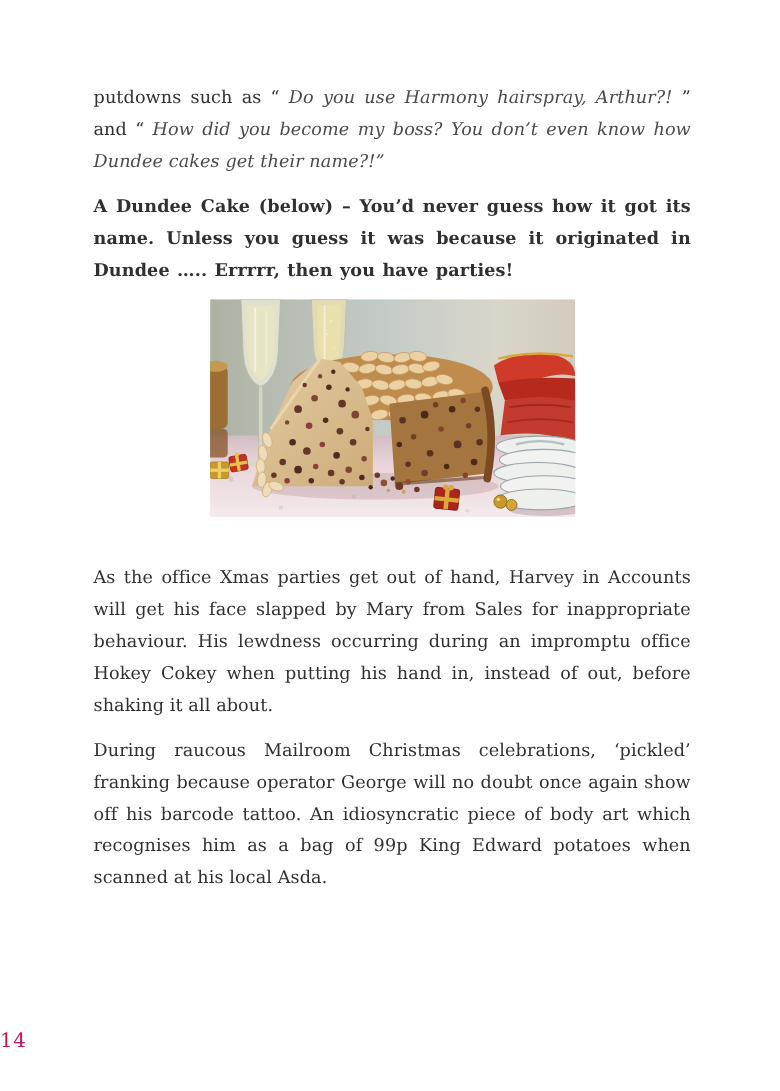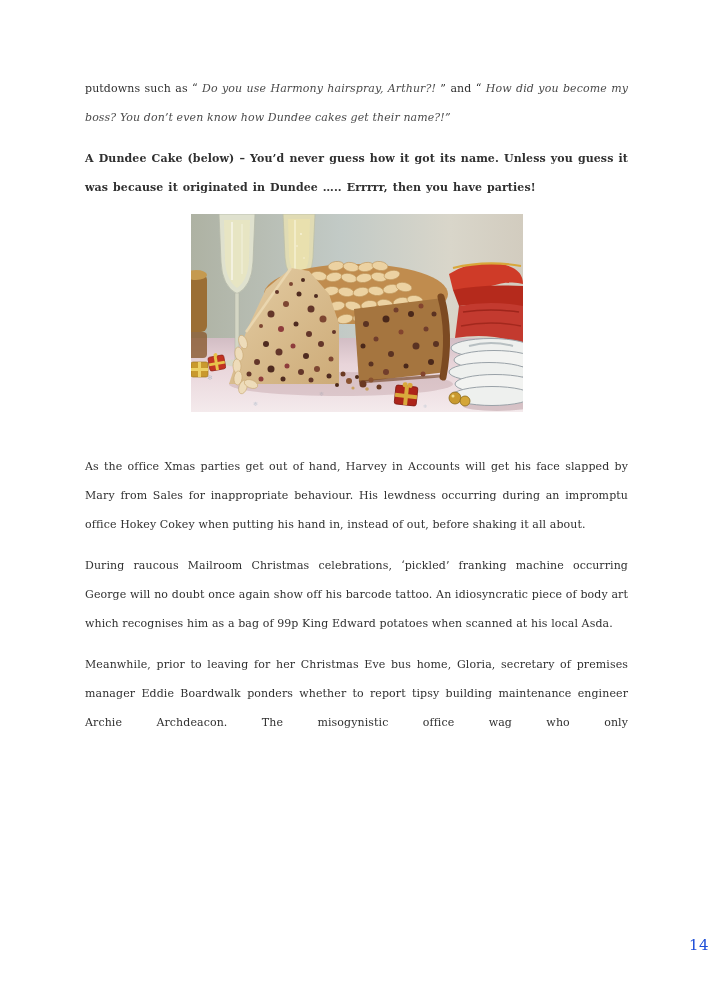--- a/index.html
+++ b/index.html
@@ -10,42 +10,42 @@
     height: 992px;
     background: #ffffff;
     overflow: hidden;
     font-family: "DejaVu Serif", "Liberation Serif", serif;
   }
   .content {
     padding: 74px 81px 0 85px;
   }
   .content p {
     margin: 0 0 12px 0;
-    font-size: 11px;
+    font-size: 16px;
     line-height: 29px;
     color: #303030;
     text-align: justify;
     letter-spacing: 0.1px;
   }
   .bold-par { font-weight: bold; word-spacing: 1px; }
   .italic-run { font-style: italic; color: #4a4a4a; }
   .justify-last { text-align-last: justify; }
   figure.photo {
     width: 332px;
     margin: 10px auto 40px auto;
     padding: 0;
   }
   figure.photo svg { display: block; }
   .page-number {
     position: absolute;
     left: 0; right: 0;
     top: 936px;
-    text-align: right;
-    font-size: 15px;
-    color: #1d4ed8;
+    text-align: left;
+    font-size: 18px;
+    color: #be185d;
     letter-spacing: 0.5px;
   }
 </style>
 </head>
 <body>
 
 <div class="page">
   <div class="content">
 
     <p><span>putdowns such as “ </span><span class="italic-run">Do you use Harmony hairspray, Arthur?!</span><span> ” and “ </span><span class="italic-run">How did you become my boss? You don’t even know how Dundee cakes get their name?!”</span></p>
@@ -282,20 +282,19 @@
         <g>
           <circle cx="264" cy="184" r="6" fill="#c9992e" stroke="#8a6a1a" stroke-width="0.8"></circle>
           <circle cx="274" cy="187" r="5" fill="#d4a637" stroke="#8a6a1a" stroke-width="0.8"></circle>
           <circle cx="262" cy="182" r="1.5" fill="#f2dc8a"></circle>
         </g>
       </svg>
     </figure>
 
     <p>As the office Xmas parties get out of hand, Harvey in Accounts will get his face slapped by Mary from Sales for inappropriate behaviour. His lewdness occurring during an impromptu office Hokey Cokey when putting his hand in, instead of out, before shaking it all about.</p>
 
-    <p>During raucous Mailroom Christmas celebrations, ‘pickled’ franking machine occurring George will no doubt once again show off his barcode tattoo. An idiosyncratic piece of body art which recognises him as a bag of 99p King Edward potatoes when scanned at his local Asda.</p>
-
-    <p class="justify-last">Meanwhile, prior to leaving for her Christmas Eve bus home, Gloria, secretary of premises manager Eddie Boardwalk ponders whether to report tipsy building maintenance engineer Archie Archdeacon. The misogynistic office wag who only</p>
+    <p>During raucous Mailroom Christmas celebrations, ‘pickled’ franking because operator George will no doubt once again show off his barcode tattoo. An idiosyncratic piece of body art which recognises him as a bag of 99p King Edward potatoes when scanned at his local Asda.</p>
+
 
   </div>
 
   <div class="page-number">14</div>
 </div>
 
 </body></html>

